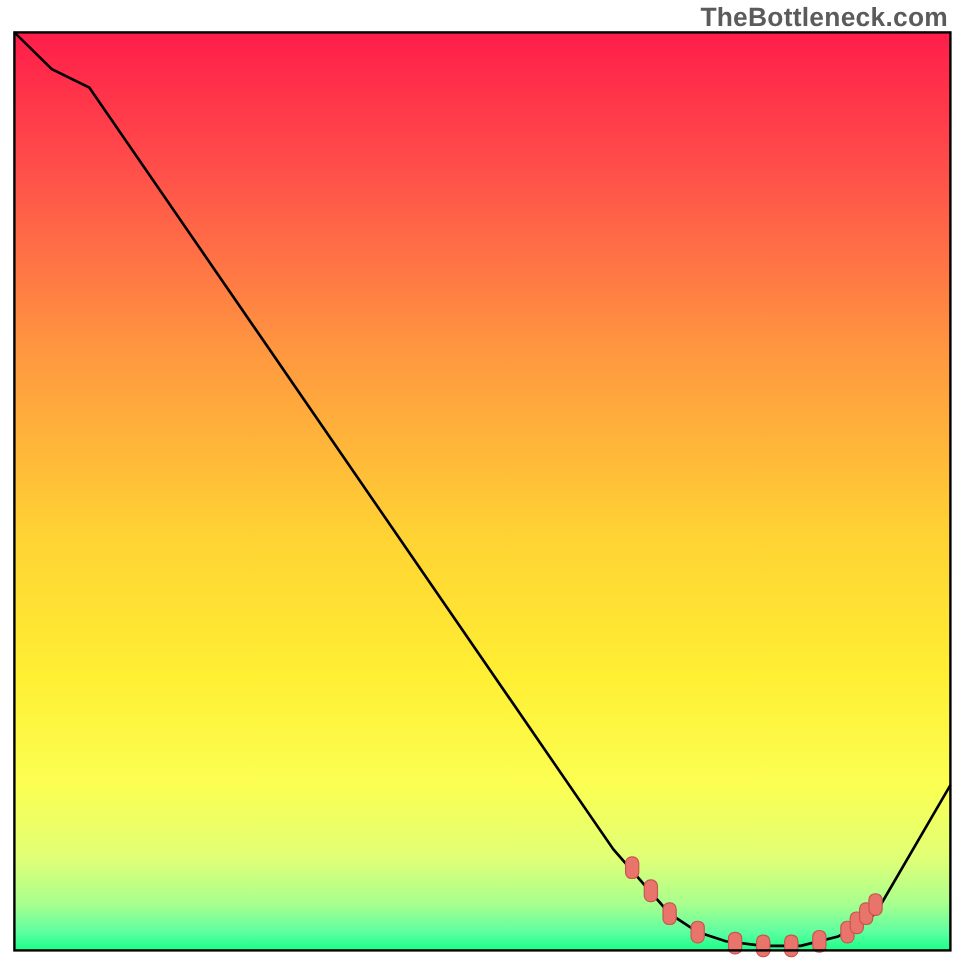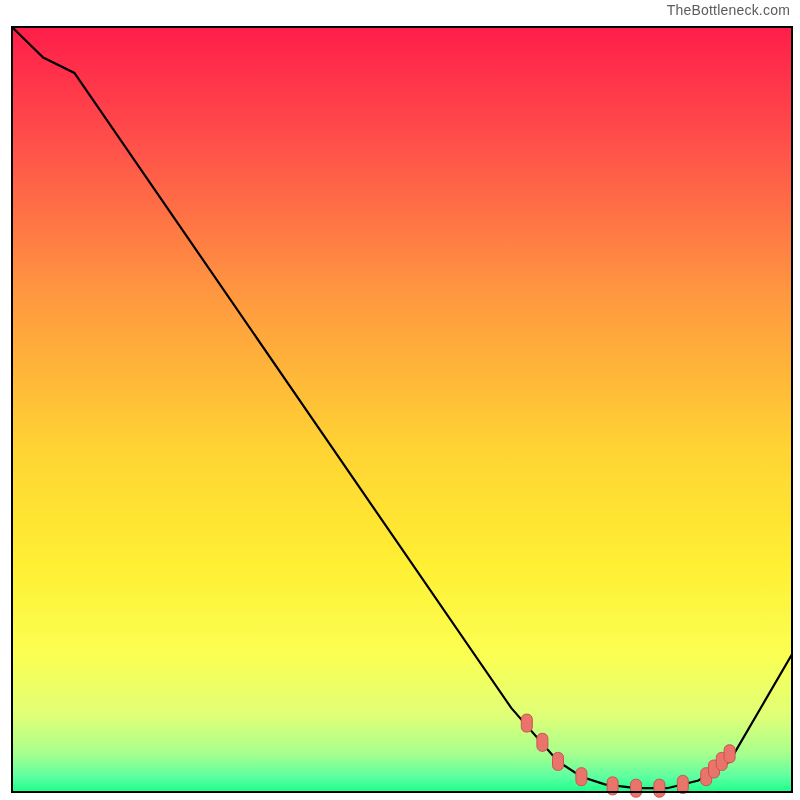--- a/index.html
+++ b/index.html
@@ -14,22 +14,22 @@
   .frame {
     position: relative;
     width: 800px;
     height: 800px;
   }
   .watermark {
     position: absolute;
     top: 2px;
     right: 10px;
     color: #5b5b5b;
-    font-size: 14px;
-    font-weight: 400;
+    font-size: 22px;
+    font-weight: 700;
     letter-spacing: 0.2px;
     z-index: 10;
   }
   svg.chart {
     position: absolute;
     top: 0;
     left: 0;
     width: 800px;
     height: 800px;
   }

